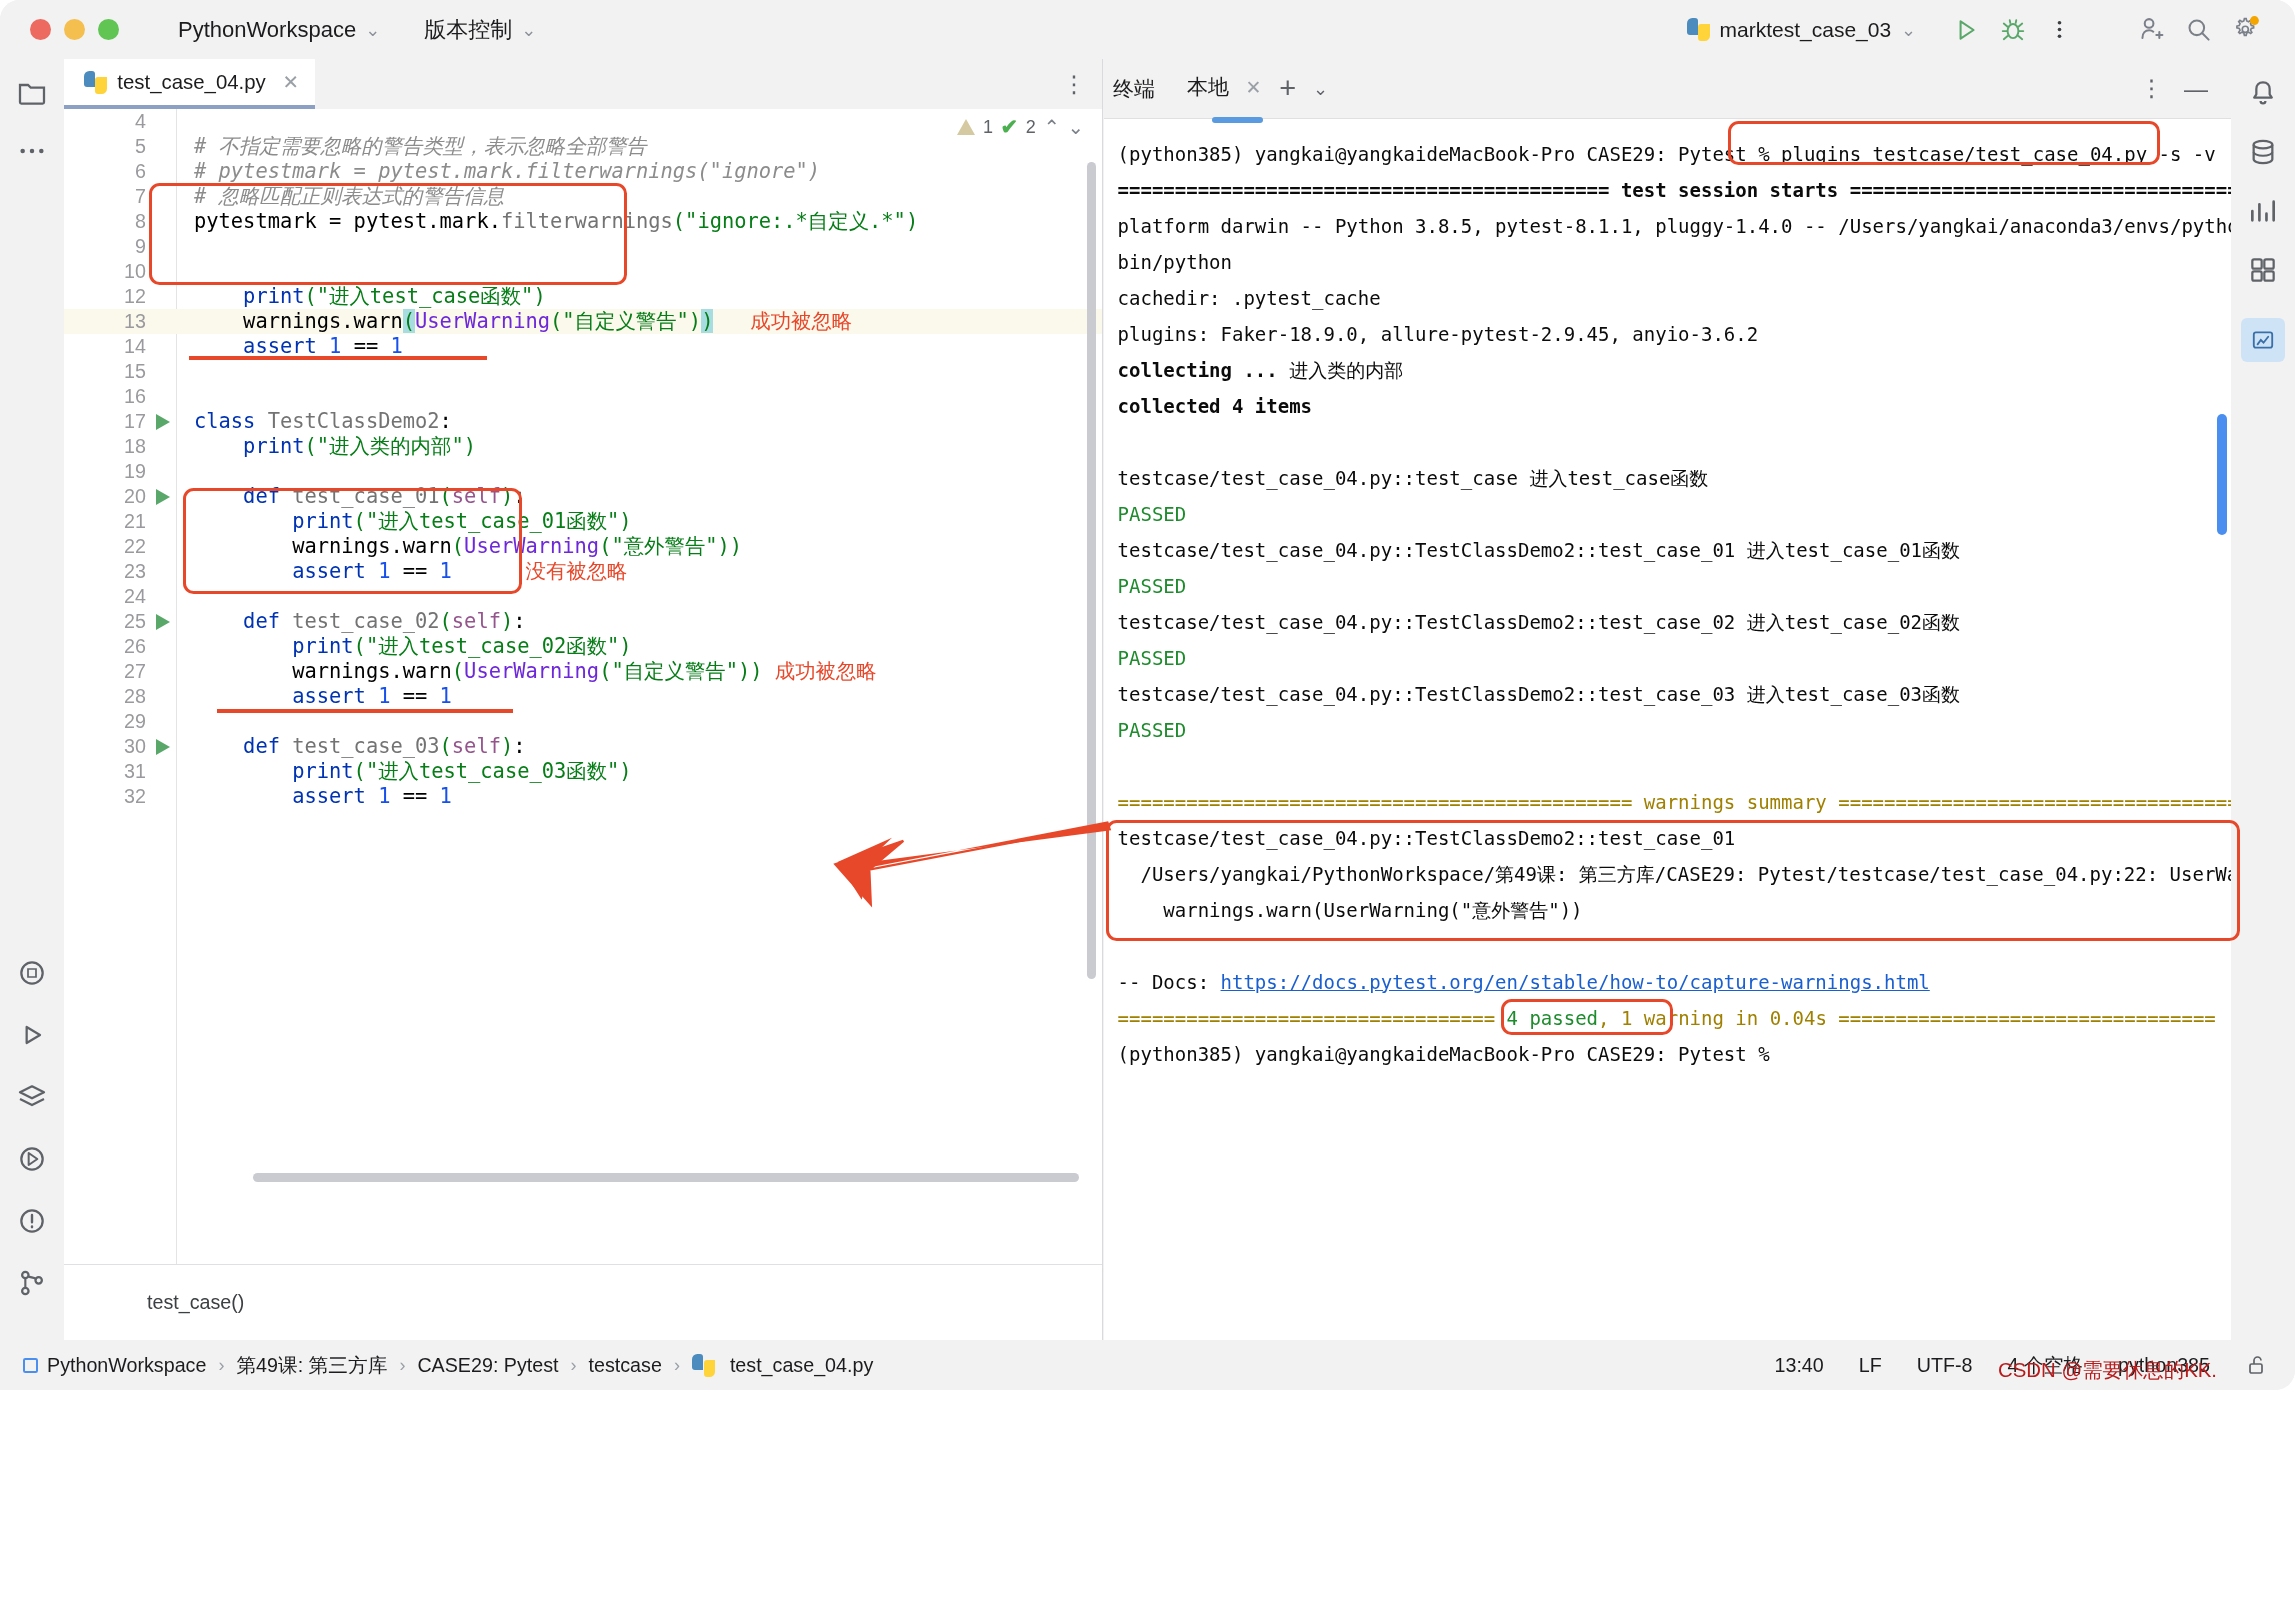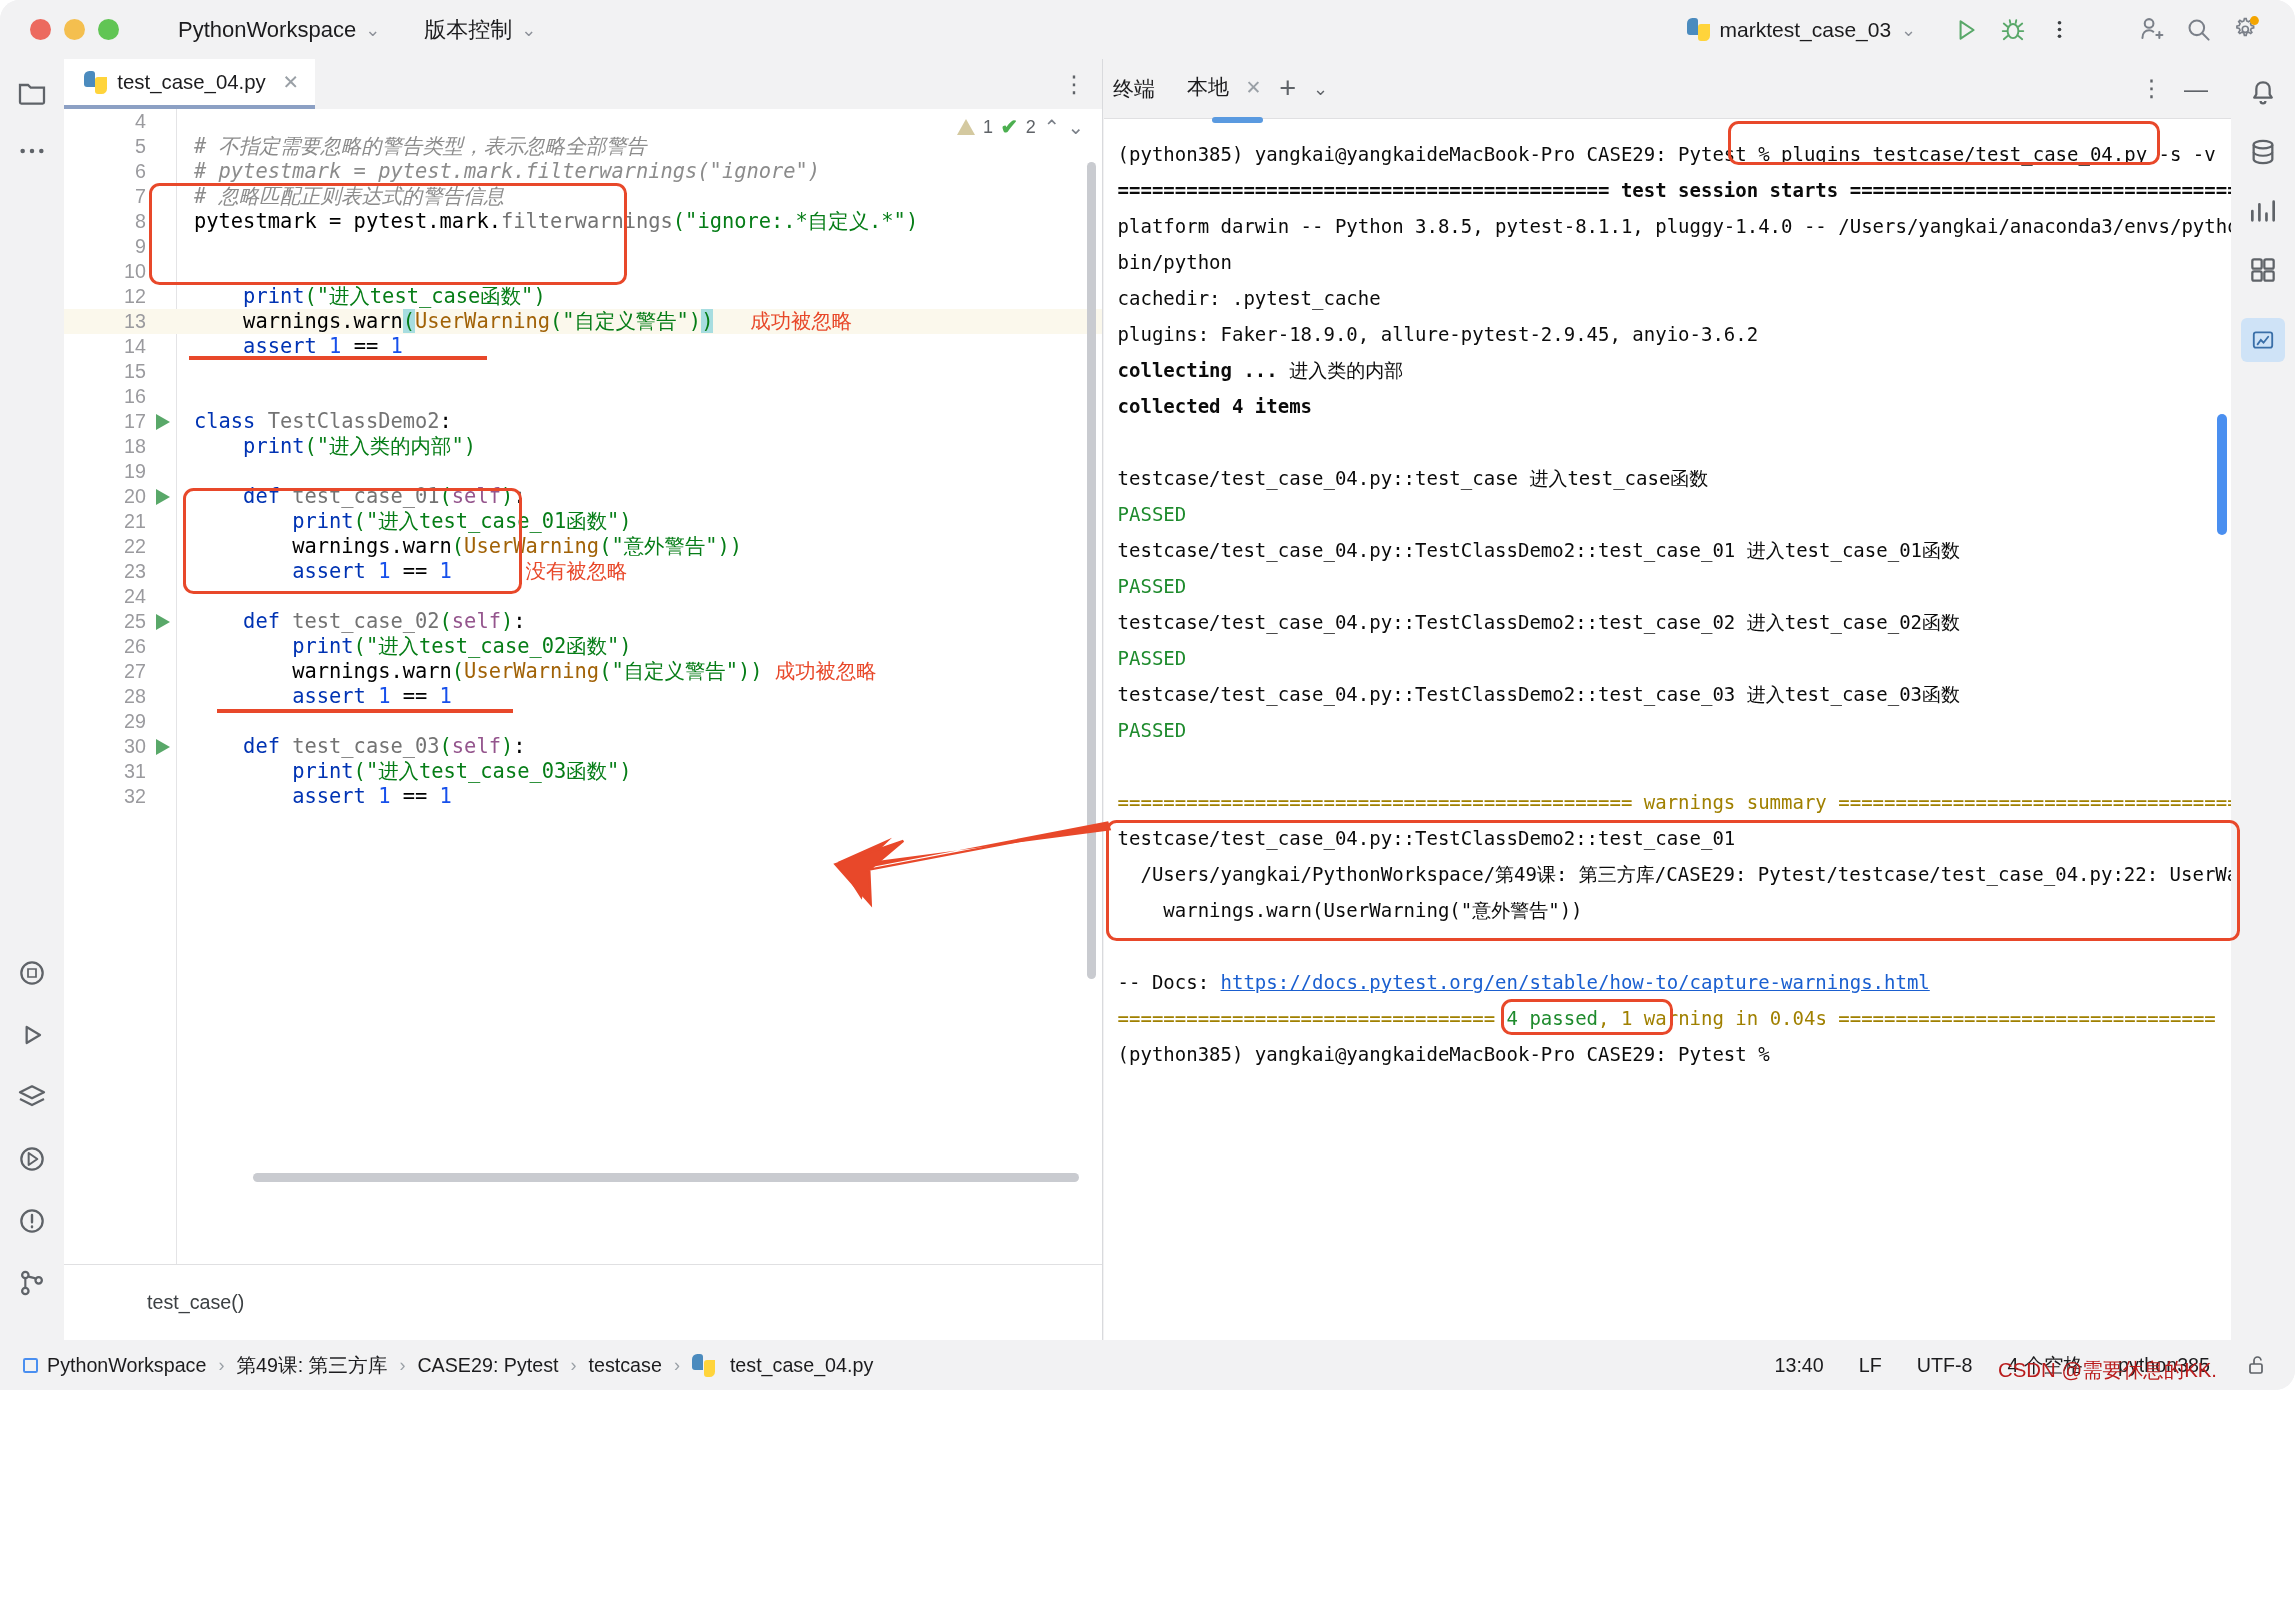--- a/index.html
+++ b/index.html
@@ -137,21 +137,21 @@
   
   .kw   { color: #0033b3; }
   .fn   { color: #737373; }
   .str  { color: #067d17; }
   .num2 { color: #1750eb; }
   .cmt  { color: #8c8c8c; font-style: italic; }
   .self { color: #94558d; }
   .para { color: #0033b3; }
   .id   { color: #000000; }
   .brk  { color: #067d17; }
-  .uw   { color: #a16207; }
+  .uw   { color: #6d28d9; }
   .squig {
     border-bottom: 2.3px dotted #a8c7a0;
   }
   .caretbg { background: #a7dde0; }
 
   
   .ann-red {
     color: #e8482a; font-family: "Liberation Sans", sans-serif;
     font-size: 20.4px;
   }

